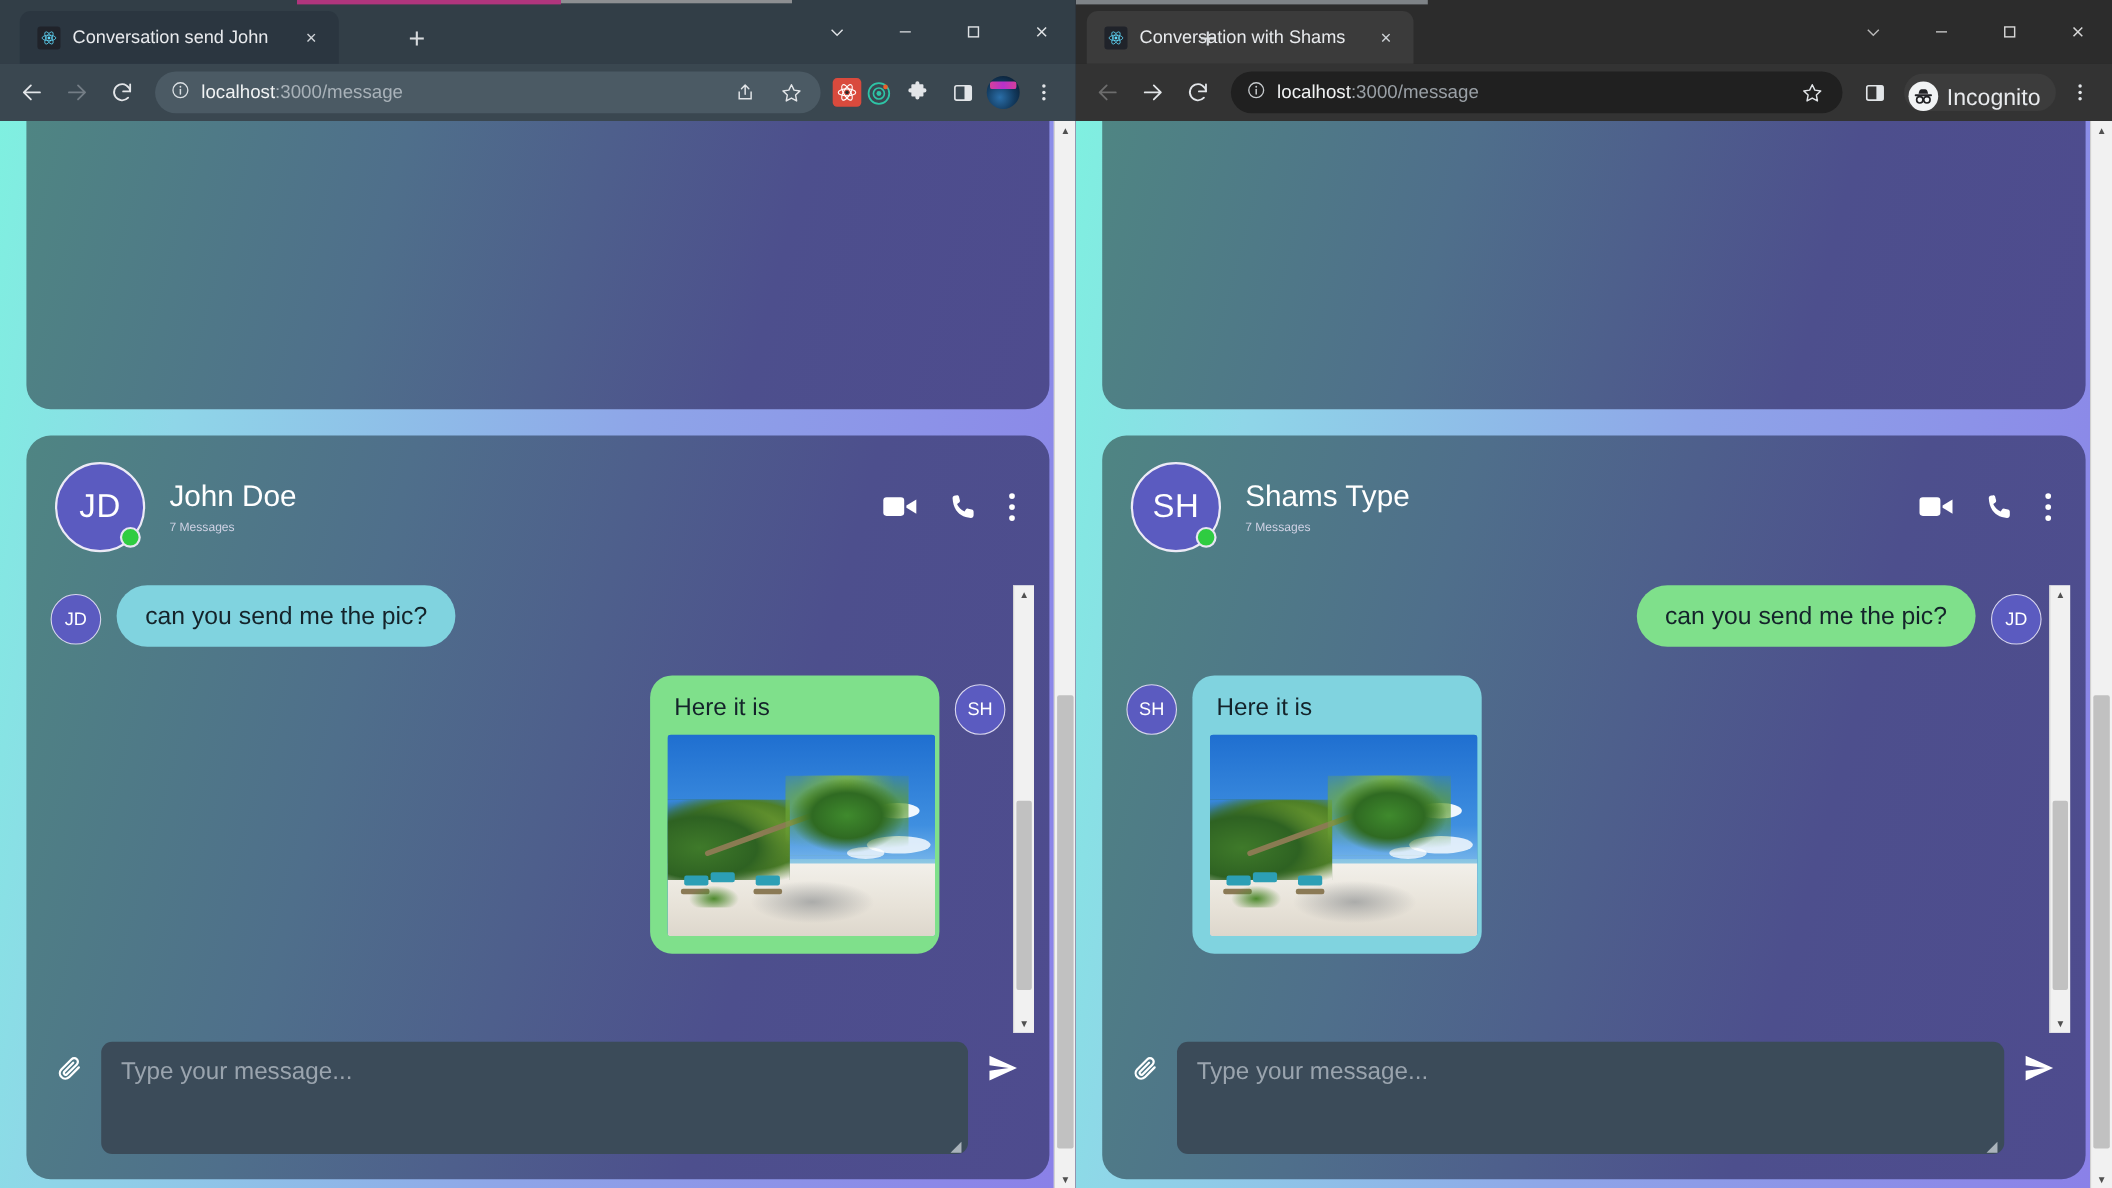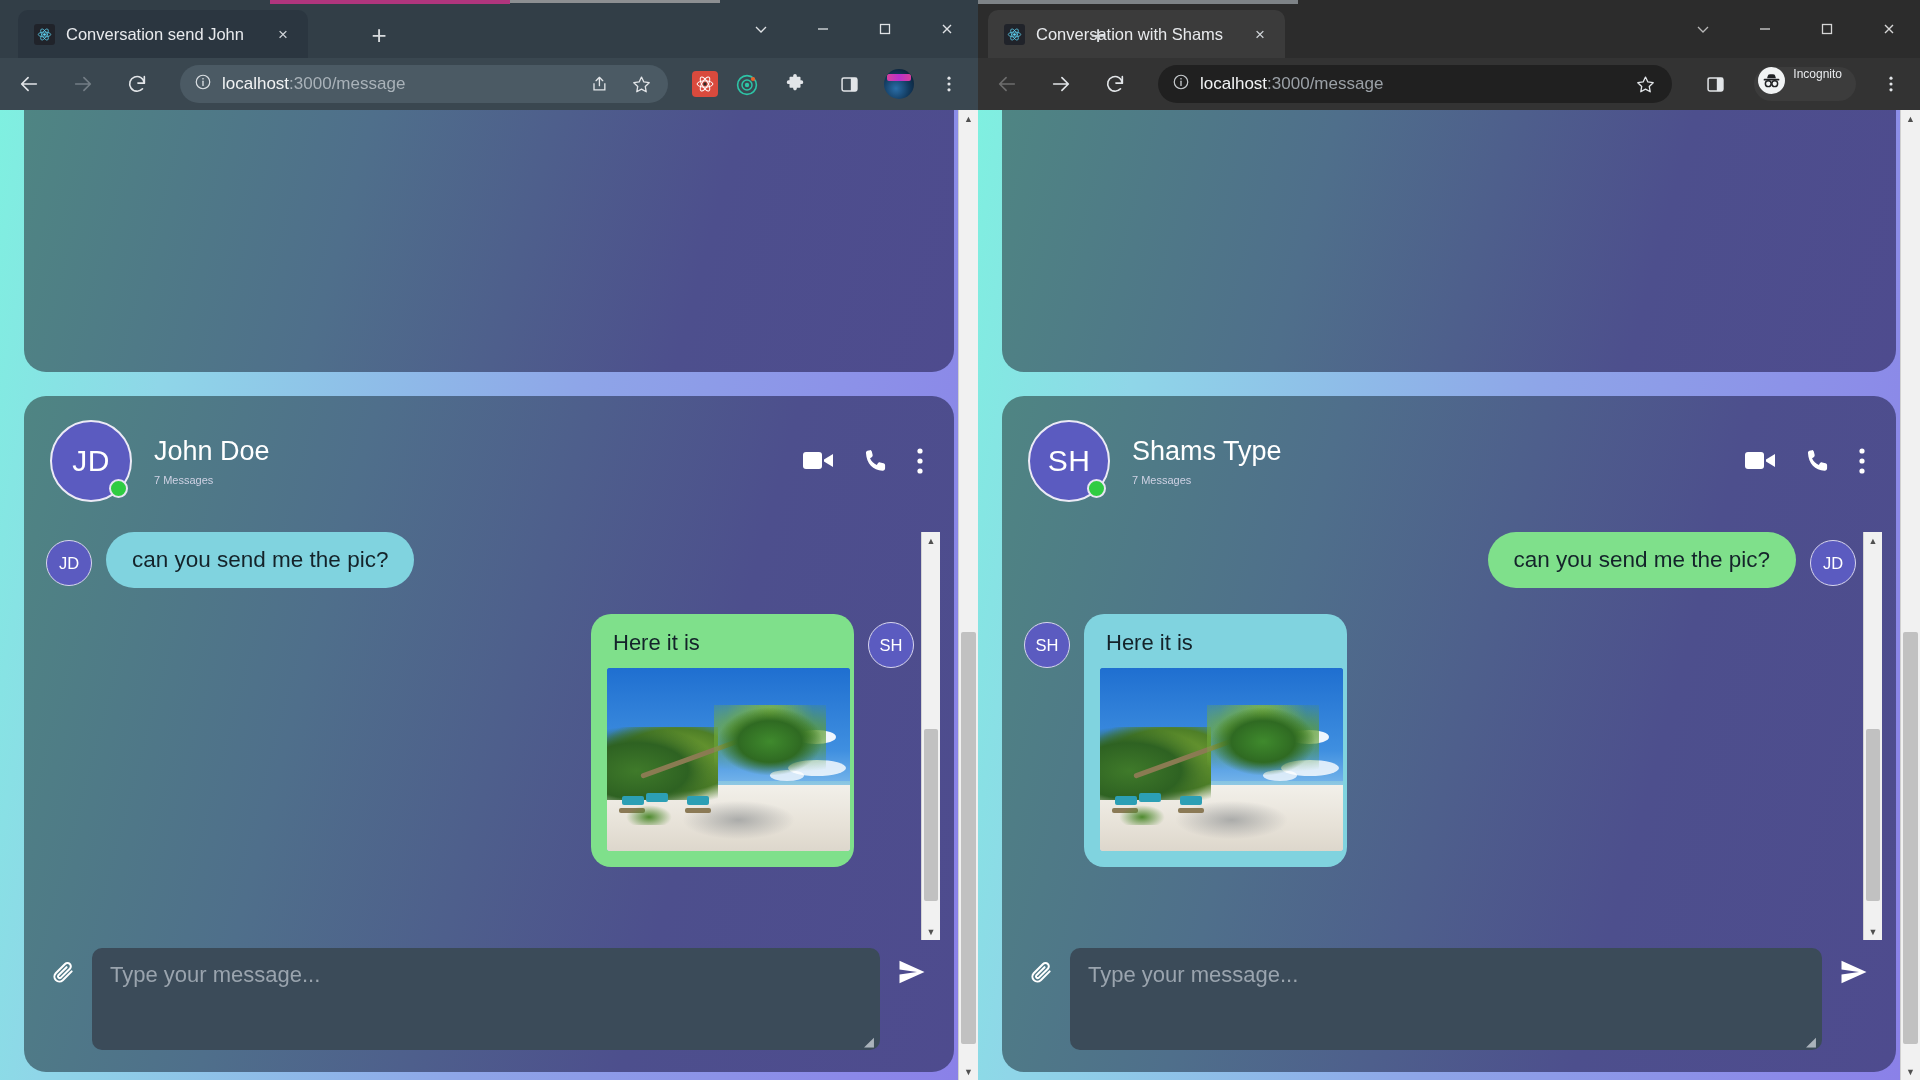--- a/index.html
+++ b/index.html
@@ -56,21 +56,21 @@
 
   .wincontrols { position: absolute; top: 0; right: 0; height: 58px; display: flex; align-items: center; }
   .wcbtn {
     width: 62px; height: 58px;
     display: flex; align-items: center; justify-content: center;
     color: #dfe2e5;
   }
   .win-right .wcbtn { width: 62px; }
 
   
-  .toolbar { display: flex; align-items: center; height: 52px; padding: 0 10px; gap: 16px; }
+  .toolbar { display: flex; align-items: center; height: 52px; padding: 0 10px; gap: 3px; }
   .win-left .toolbar { background: #3a4750; }
   .win-right .toolbar { background: #333333; }
   .tbicon {
     width: 38px; height: 38px; border-radius: 50%;
     display: flex; align-items: center; justify-content: center;
     color: #e2e5e8; flex: none;
   }
   .tbicon.dim { color: #737d85; }
   .win-right .tbicon.dim { color: #6d6d6d; }
   .omnibox {
@@ -90,23 +90,23 @@
     width: 30px; height: 30px; border-radius: 50%;
     background: radial-gradient(circle at 40% 65%, #2a6ea8 0%, #123a5e 50%, #07111e 100%);
     overflow: hidden; position: relative; flex: none;
   }
   .avatar-btn::after {
     content: ""; position: absolute; top: 5px; left: 3px; right: 3px; height: 7px;
     background: linear-gradient(90deg,#e040a0,#c030d0,#e040a0);
     opacity: .95; border-radius: 2px;
   }
   .incognito-pill {
-    display: flex; align-items: flex-start; gap: 8px;
+    display: flex; align-items: flex-end; gap: 8px;
     height: 34px; padding: 0 14px 0 4px; border-radius: 17px;
-    background: #3c3c3c; color: #e8eaed; font-size: 12px; margin-left: 4px;
+    background: #3c3c3c; color: #e8eaed; font-size: 21px; margin-left: 4px;
   }
   .incog-face {
     width: 27px; height: 27px; border-radius: 50%; background: #f1f3f4;
     display: flex; align-items: center; justify-content: center; flex: none;
   }
 
   
   .viewport { position: relative; width: 100%; height: calc(1080px - 110px); overflow: hidden;
     background: linear-gradient(100deg, #7ff0e0 0%, #8fd6e8 18%, #8ea5e8 55%, #8a7fe8 100%); }
 

